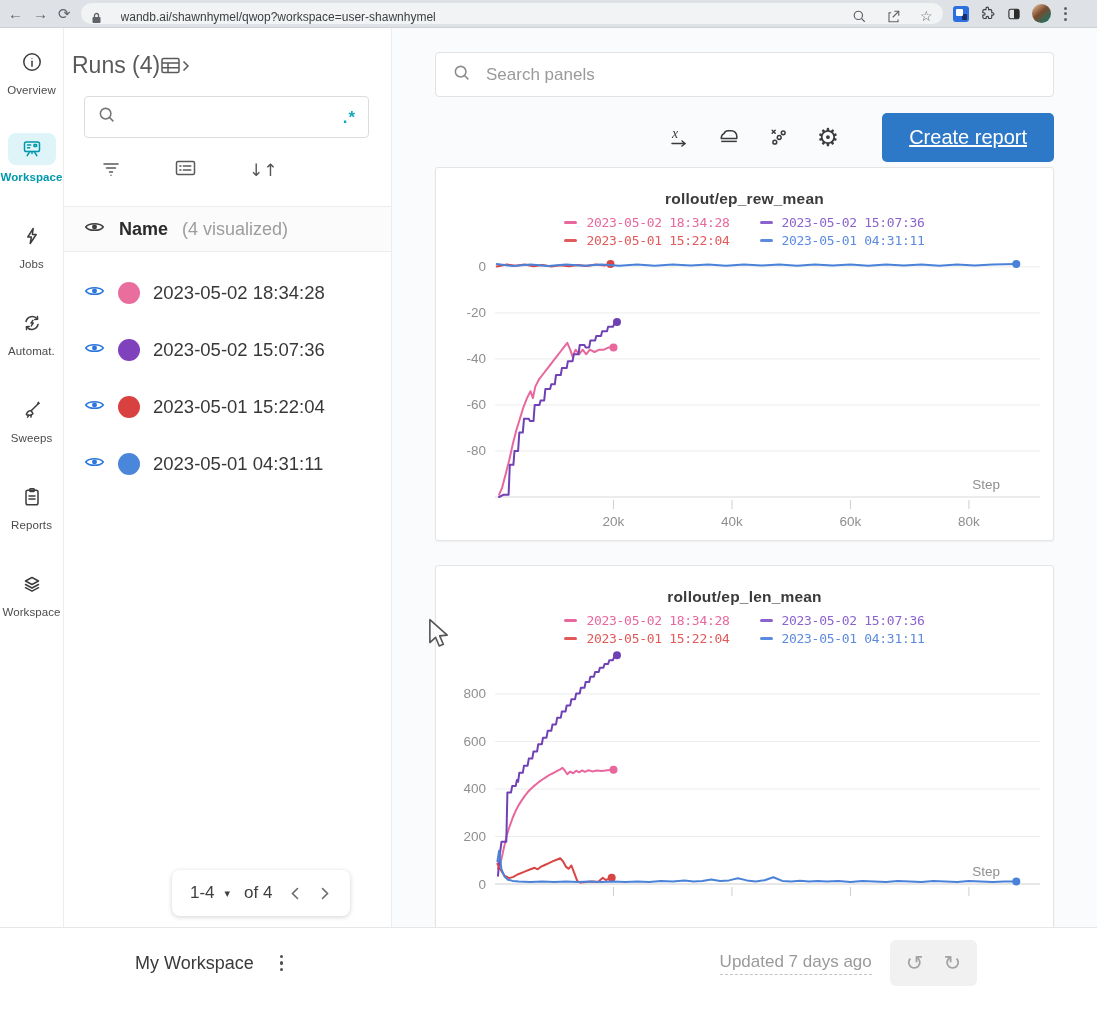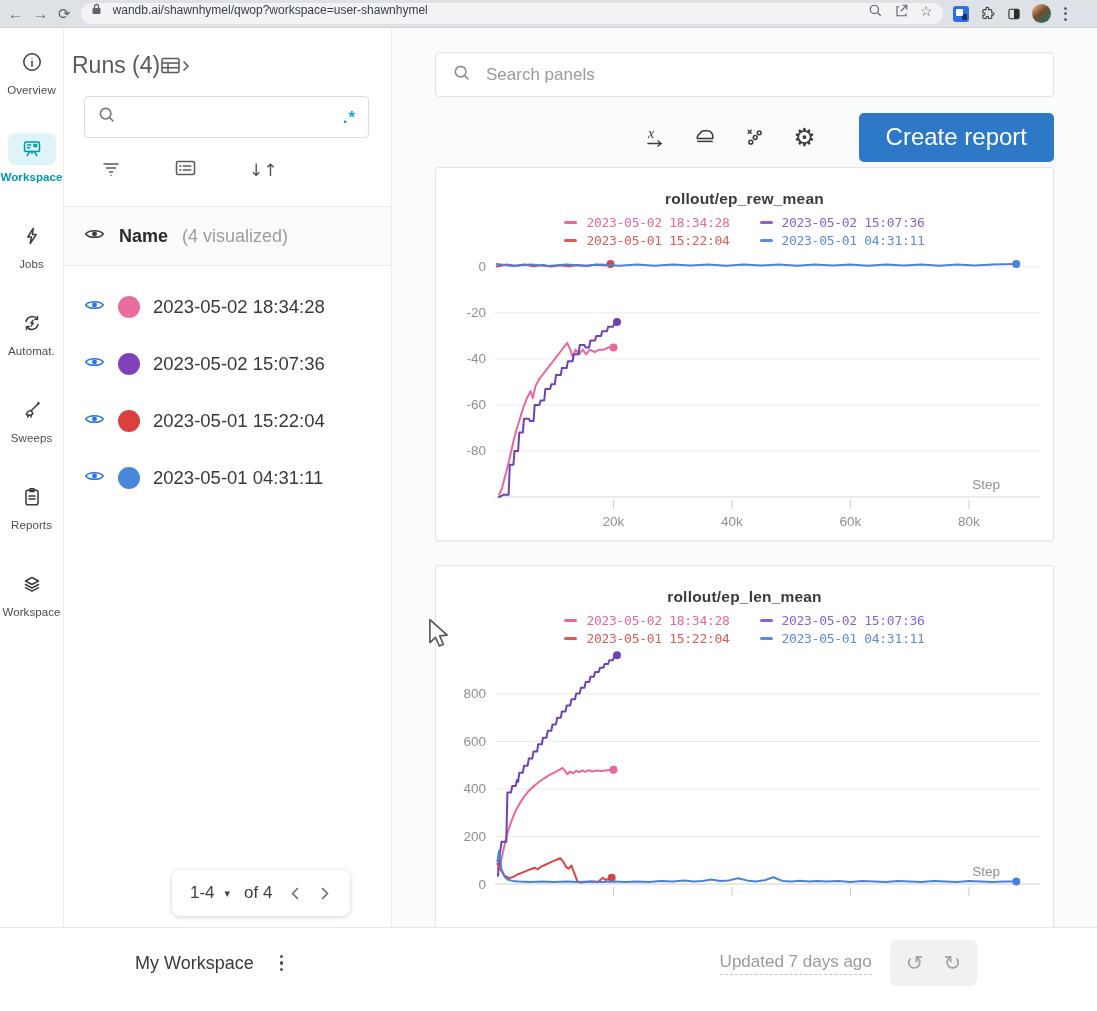--- a/index.html
+++ b/index.html
@@ -2,22 +2,22 @@
 <html><head>
 <meta charset="utf-8">
 <style>
   html,body{margin:0;padding:0;width:1097px;height:1011px;overflow:hidden;background:#fff;
     font-family:"Liberation Sans","DejaVu Sans",sans-serif;-webkit-font-smoothing:antialiased;}
   *{box-sizing:border-box;}
   
   .browser-bar{position:absolute;top:0;left:0;right:0;height:28px;background:#dee1e6;
     border-bottom:1px solid #cdd0d5;display:flex;align-items:center;padding:0 8px;gap:10px;}
   .nav-ic{color:#5f6368;font-size:15px;line-height:1;cursor:default;}
-  .url-pill{flex:1;height:21px;background:#f1f3f4;border-radius:11px;display:flex;align-items:flex-start;
-    padding:0 10px;gap:11px;max-width:862px;}
+  .url-pill{flex:1;height:21px;background:#f1f3f4;border-radius:11px;display:flex;align-items:flex-end;
+    padding:0 10px;gap:19px;max-width:862px;}
   .url-text{font-size:12px;color:#3c4043;flex:1;white-space:nowrap;overflow:hidden;}
   .omni-ic{color:#5f6368;display:flex;align-items:center;}
   .ext-blue{width:16px;height:16px;border-radius:3px;background:#2e6fe0;position:relative;}
   .ext-blue:after{content:"";position:absolute;left:3px;top:3px;width:7px;height:7px;background:#fff;border-radius:1px;}
   .ext-blue:before{content:"";position:absolute;right:2px;bottom:2px;width:5px;height:6px;background:#1a2e66;border-radius:1px;}
   .avatar{width:19px;height:19px;border-radius:50%;background:linear-gradient(140deg,#caa27a 15%,#7a4a2e 45%,#2e6b5a 80%);}
   .kebab{display:flex;flex-direction:column;gap:2.5px;padding:0 3px;}
   .kebab i{width:3px;height:3px;border-radius:50%;background:#5f6368;}
   
   .app{position:absolute;top:28px;left:0;width:1097px;height:912px;display:flex;overflow:hidden;background:#fff;}
@@ -33,43 +33,43 @@
   
   .runs-panel{width:328px;border-right:1px solid #ededed;position:relative;background:#fff;flex-shrink:0;}
   .runs-title-row{display:flex;align-items:center;justify-content:flex-start;margin:24px 22px 0 8px;}
   .runs-title{font-size:23px;color:#5a5a5a;}
   .tbl-expand{display:flex;align-items:center;color:#5a5a5a;cursor:pointer;}
   .runs-search{margin:17px 22px 0 20px;height:42px;border:1px solid #dcdcdc;border-radius:4px;
     display:flex;align-items:center;padding:0 12px;background:#fff;}
   .runs-search input{border:none;outline:none;flex:1;font-size:15px;min-width:0;margin-left:8px;font-family:inherit;}
   .regex{color:#13a8bc;font-size:17px;font-weight:bold;letter-spacing:1px;line-height:1;}
   .filter-row{display:flex;align-items:center;margin:20px 0 0 36px;gap:52px;}
-  .name-header{margin-top:24px;height:60px;border-top:1px solid #ededed;border-bottom:1px solid #ededed;
+  .name-header{margin-top:24px;height:46px;border-top:1px solid #ededed;border-bottom:1px solid #ededed;
     background:#fbfbfb;display:flex;align-items:center;padding:0 20px;gap:14px;}
   .name-label{font-size:18px;color:#2b2b2b;font-weight:bold;}
   .name-sub{font-size:18px;color:#9d9d9d;}
   .run-row{height:57px;display:flex;align-items:center;padding:0 20px;gap:13px;cursor:pointer;}
   .run-dot{width:22px;height:22px;border-radius:50%;flex-shrink:0;}
   .run-label{font-size:18.5px;color:#383838;}
   .pagination{position:absolute;left:108px;bottom:24px;background:#fff;border-radius:8px;
     box-shadow:0 1px 5px rgba(0,0,0,.18);padding:13px 18px;display:flex;align-items:center;gap:10px;}
   .pag-text{font-size:17px;color:#3f3f3f;}
   .pag-caret{font-size:11px;color:#3f3f3f;margin-right:4px;}
   .pag-chev{display:flex;align-items:center;cursor:pointer;margin-left:6px;}
   
   .main{flex:1;background:#fafbfc;padding:24px 43px 0 43px;overflow:hidden;}
   .panel-search{height:45px;background:#fff;border:1px solid #e2e2e2;border-radius:4px;
     display:flex;align-items:center;padding:0 16px;gap:12px;}
   .panel-search input{border:none;outline:none;flex:1;font-size:17px;color:#333;background:transparent;font-family:inherit;}
   .panel-search input::placeholder{color:#9a9a9a;}
   .toolbar{height:50px;display:flex;align-items:center;justify-content:flex-end;gap:27px;margin:15px 0 5px 0;}
   .tool-ic{display:flex;align-items:center;color:#3b3b3b;cursor:pointer;}
   .gear-glyph{font-size:25px;line-height:1;color:#3b3b3b;font-family:"DejaVu Sans",sans-serif;}
-  .create-report{margin-left:16px;height:49px;padding:0 27px;background:#2e78c8;color:#fff;font-size:24px;
-    border:none;border-radius:5px;cursor:pointer;font-family:inherit;}
+  .create-report{margin-left:16px;height:49px;padding:0 27px;background:#2e78c8;color:#fff;font-size:20px;
+    border:none;border-radius:5px;cursor:pointer;font-family:inherit;text-decoration:underline;}
   .chart-panel{background:#fff;border:1px solid #e5e5e5;border-radius:3px;box-shadow:0 1px 2px rgba(0,0,0,.05);
     margin-bottom:24px;padding-top:14px;display:flex;flex-direction:column;align-items:center;}
   .chart-panel.second{min-height:380px;}
   .chart-title{font-size:15.5px;font-weight:bold;color:#3a3a3a;margin-top:8px;letter-spacing:.2px;}
   .legend{margin-top:7px;display:grid;grid-template-columns:auto auto;column-gap:30px;row-gap:3px;}
   .legend-item{display:flex;align-items:center;gap:9px;cursor:pointer;}
   .legend-dash{width:13px;height:3px;border-radius:2px;display:inline-block;}
   .legend-item span:last-child{font-family:"DejaVu Sans Mono","Liberation Mono",monospace;font-size:13px;letter-spacing:-.3px;}
   .chart-svg{display:block;margin-top:2px;}
   .gridline{stroke:#ececec;stroke-width:1;}

